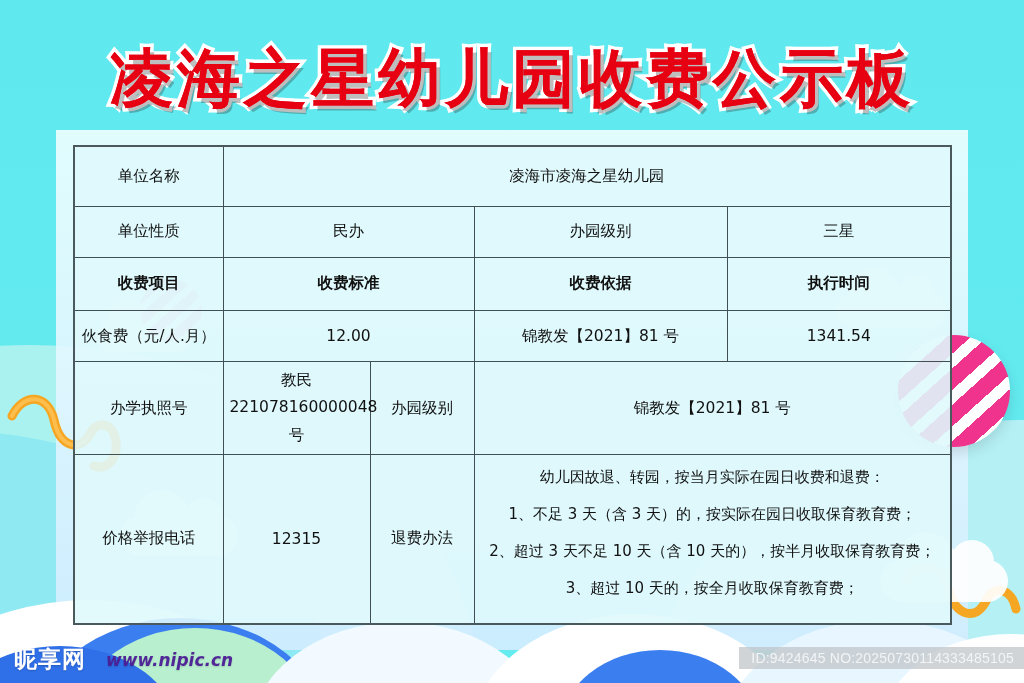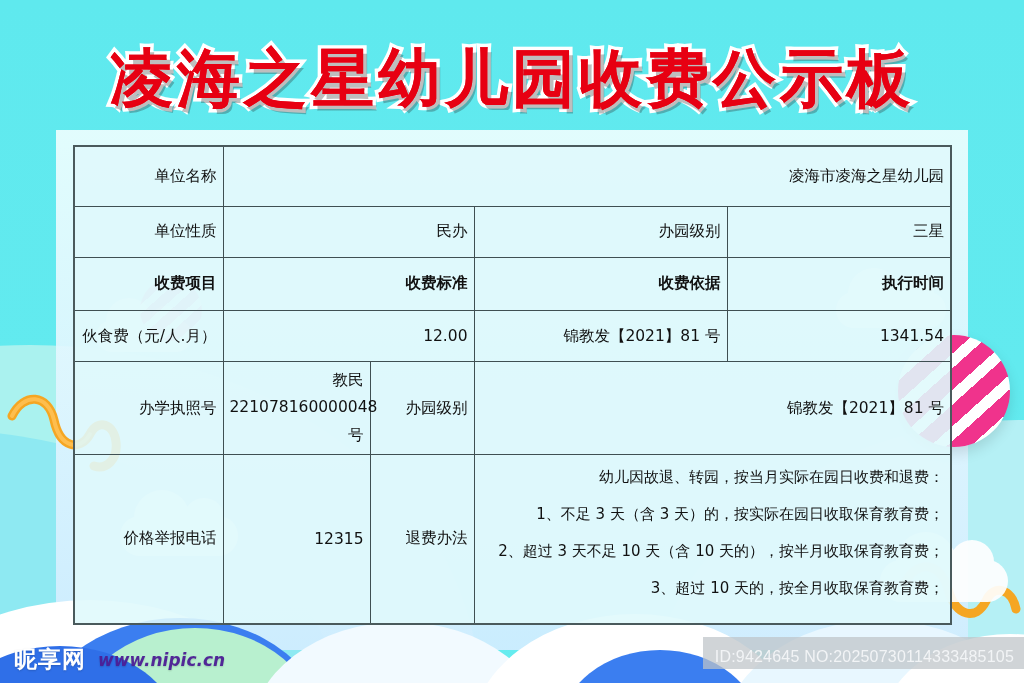--- a/index.html
+++ b/index.html
@@ -79,21 +79,21 @@
   
   .table-wrap{position:absolute;left:73px;top:145px;width:877px;height:480px;}
   table.board{
     width:877px;height:480px;border-collapse:collapse;
     table-layout:fixed;
     border:2px solid #4a5a5c;
     background:rgba(225,250,252,0.72);
   }
   table.board td{
     border:1px solid #3f4f52;
-    text-align:right;vertical-align:middle;
+    text-align:center;vertical-align:middle;
     font-family:"DejaVu Sans","Liberation Sans",sans-serif;
     font-size:15.5px;color:#111;
     padding:2px 6px;
     background:rgba(222,249,252,0.62);
   }
   td.hdr{background:rgba(176,214,240,0.72);font-weight:bold;}
   td.band{background:rgba(190,222,245,0.60);}
   td.tint{background:rgba(205,235,250,0.55);}
   td.left-label{background:rgba(190,222,245,0.55);}
   td.rules{
@@ -101,38 +101,38 @@
     padding:10px 14px;line-height:2.05;
     background:rgba(214,240,252,0.58);
   }
   .rules p{margin:0 0 6px 0;font-size:15px;white-space:nowrap;}
   .rules p:last-child{margin-bottom:12px;}
   .two-line{line-height:1.75;}
   .two-line .l1{display:block;}
   .two-line .l2{display:block;}
 
   
-  .wm-left{position:absolute;left:14px;bottom:8px;display:flex;align-items:center;gap:12px;}
+  .wm-left{position:absolute;left:14px;bottom:8px;display:flex;align-items:center;gap:20px;}
   .wm-left .cn{
     font-family:"DejaVu Sans","Liberation Sans",sans-serif;
     font-weight:bold;font-size:23px;color:#ffffff;letter-spacing:1px;
     text-shadow:0 1px 2px rgba(0,0,0,.18);
   }
   .wm-left .url{
     font-family:"DejaVu Sans","Liberation Sans",sans-serif;
     font-style:italic;font-weight:bold;font-size:17px;color:#4c1d95;opacity:.95;
     text-shadow:0 1px 2px rgba(0,0,0,.18);
   }
   .wm-id{
     position:absolute;right:0;bottom:14px;
     background:rgba(190,196,200,.72);
     color:#f2f4f6;
     font-family:"Liberation Sans","DejaVu Sans",sans-serif;
-    font-size:16px;letter-spacing:.2px;
-    padding:11px 10px 3px 12px;
+    font-size:14px;letter-spacing:.2px;
+    padding:3px 10px 3px 12px;
   }
 </style>
 </head>
 <body>
 
 <div id="stage">
 
   <div class="bg-layer">
     <div class="bg-cyan"></div>
 

